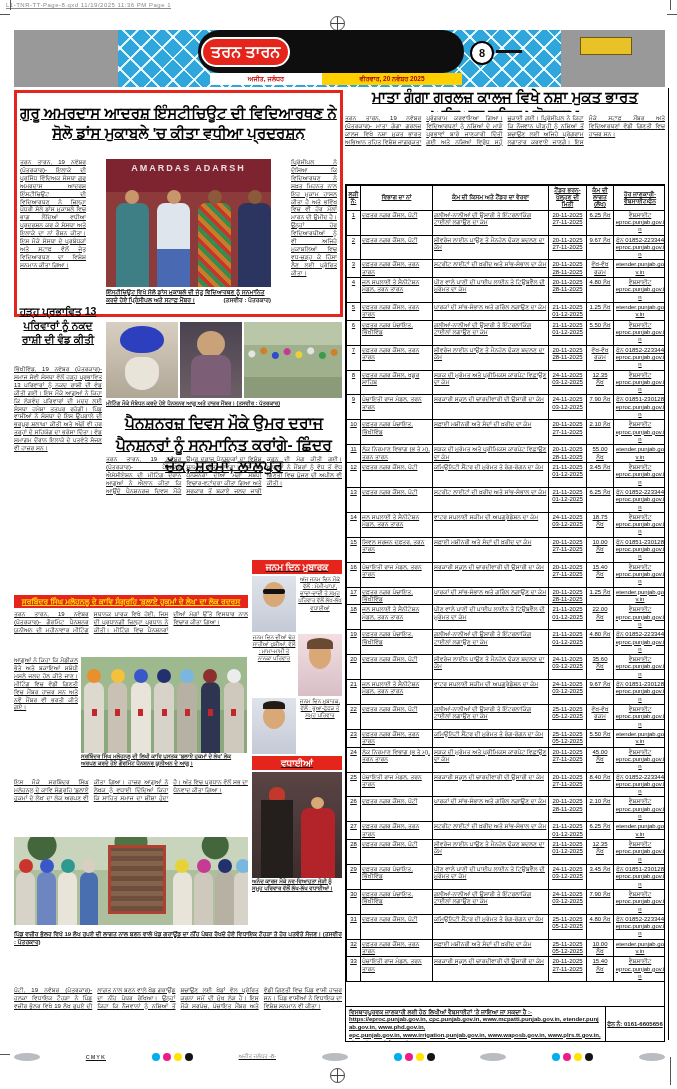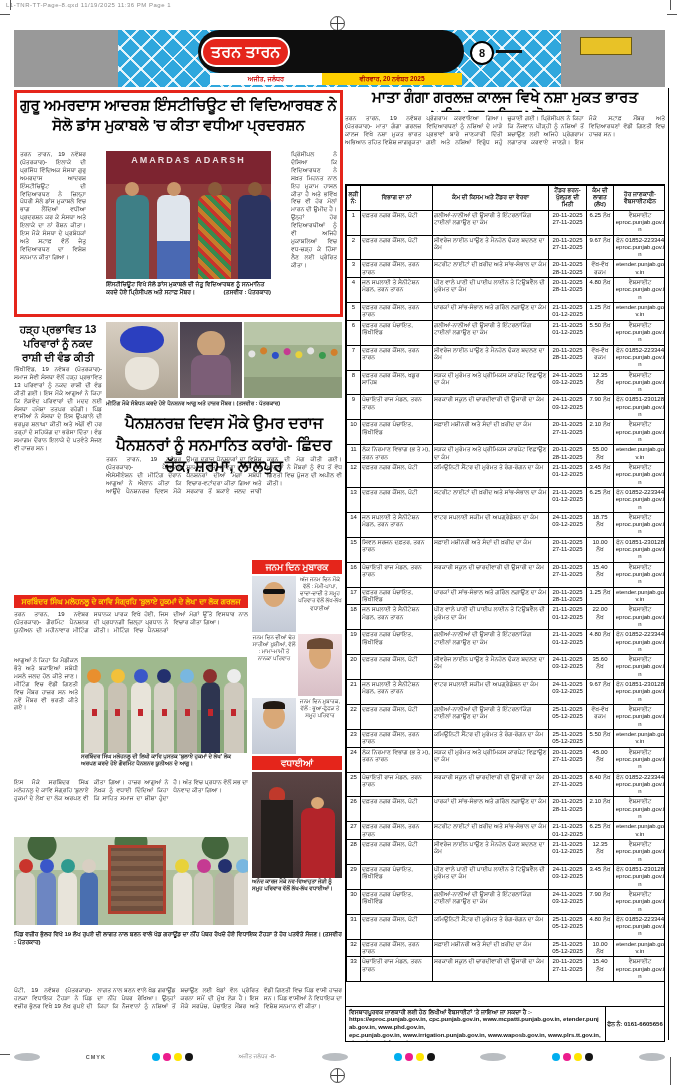--- a/index.html
+++ b/index.html
@@ -1,18 +1,18 @@
 <!DOCTYPE html>
 <html><head>
 <meta charset="utf-8">
 <style>
   html,body{margin:0;padding:0;background:#fff;}
   #page{position:relative;width:677px;height:1089px;background:#fff;overflow:hidden;
         font-family:"Liberation Sans","DejaVu Sans",sans-serif;color:#111;}
-  .abs{position:absolute;}
+  .abs{position:absolute;text-decoration:underline;}
   .sm{font-size:6px;line-height:1.32;text-align:justify;overflow:hidden;color:#141414;}
   .cols3{column-count:3;column-gap:5px;}
   .cols4{column-count:4;column-gap:5px;}
   .hd{font-weight:bold;color:#000;text-align:center;overflow:hidden;}
   .cap{font-size:6px;font-weight:bold;line-height:1.25;overflow:hidden;}
   
   .printer-line{font-size:6px;color:#8a8a8a;letter-spacing:.5px;white-space:nowrap;}
   .reg{width:13px;height:13px;border:1px solid #444;border-radius:50%;
        background:linear-gradient(#444,#444) center/1px 100% no-repeat,
                   linear-gradient(#444,#444) center/100% 1px no-repeat;}
@@ -46,21 +46,21 @@
   .substrip{position:absolute;left:92px;top:43px;width:252px;height:12px;display:flex;}
   .sub-left{background:#fff;color:#c00;font-size:6.5px;font-weight:bold;flex:1;
         display:flex;align-items:center;justify-content:center;white-space:nowrap;overflow:hidden;}
   .sub-right{background:#ffcf00;color:#a40000;font-size:6.5px;font-weight:bold;flex:1.25;
         display:flex;align-items:center;justify-content:center;white-space:nowrap;overflow:hidden;}
   .pagenum{position:absolute;left:352px;top:11px;width:20px;height:20px;border:2px solid #000;
         background:#fff;border-radius:50%;font-weight:bold;font-size:11px;display:flex;
         align-items:center;justify-content:center;}
   .pagedash{position:absolute;left:378px;top:20px;width:26px;height:3px;background:#111;}
   
-  #lead{border:3px solid #e5251b;box-sizing:border-box;padding:2px 3px;}
+  #lead{border:3px solid #e5251b;box-sizing:border-box;padding:10px 3px;}
   .lead-h{font-size:15px;line-height:1.3;height:56px;}
   .lead-row{display:flex;gap:20px;}
   .lead-colL{width:66px;flex:none;}
   .lead-colR{width:46px;flex:none;}
   .ph{position:relative;overflow:hidden;background:#999;}
   .ph-lead{flex:1;height:128px;background:linear-gradient(#7d2430 0 26%,#8d3a3a 26% 100%);}
   .banner{position:absolute;top:4px;left:0;right:0;text-align:center;color:rgba(255,255,255,.85);
           font-size:9px;font-weight:bold;letter-spacing:2px;}
   .fig{position:absolute;bottom:0;width:20%;height:66%;border-radius:8px 8px 0 0;}
   .fig::before{content:"";position:absolute;top:-13px;left:50%;transform:translateX(-50%);
@@ -213,33 +213,33 @@
         </div>
         <div class="cap lead-cap" style="height:20px;">
           <span>ਇੰਸਟੀਚਿਊਟ ਵਿਖੇ ਸੋਲੋ ਡਾਂਸ ਮੁਕਾਬਲੇ ਦੀ ਜੇਤੂ ਵਿਦਿਆਰਥਣ ਨੂੰ ਸਨਮਾਨਿਤ ਕਰਦੇ ਹੋਏ ਪ੍ਰਿੰਸੀਪਲ ਅਤੇ ਸਟਾਫ਼ ਮੈਂਬਰ।</span>
           <span style="float:right;">(ਤਸਵੀਰ : ਪੱਤਰਕਾਰ)</span>
         </div>
       </div>
       <div class="sm lead-colR" style="height:150px;">ਪ੍ਰਿੰਸੀਪਲ ਨੇ ਦੱਸਿਆ ਕਿ ਵਿਦਿਆਰਥਣ ਨੇ ਸਖ਼ਤ ਮਿਹਨਤ ਨਾਲ ਇਹ ਮੁਕਾਮ ਹਾਸਲ ਕੀਤਾ ਹੈ ਅਤੇ ਭਵਿੱਖ ਵਿਚ ਵੀ ਹੋਰ ਮੱਲਾਂ ਮਾਰਨ ਦੀ ਉਮੀਦ ਹੈ। ਉਨ੍ਹਾਂ ਹੋਰ ਵਿਦਿਆਰਥੀਆਂ ਨੂੰ ਵੀ ਅਜਿਹੇ ਮੁਕਾਬਲਿਆਂ ਵਿਚ ਵਧ-ਚੜ੍ਹ ਕੇ ਹਿੱਸਾ ਲੈਣ ਲਈ ਪ੍ਰੇਰਿਤ ਕੀਤਾ।</div>
     </div>
   </div>
 
-  <div class="abs hd flood-h" style="left:14px;top:322px;width:88px;height:42px;">ਹੜ੍ਹ ਪ੍ਰਭਾਵਿਤ 13 ਪਰਿਵਾਰਾਂ ਨੂੰ ਨਕਦ ਰਾਸ਼ੀ ਦੀ ਵੰਡ ਕੀਤੀ</div>
+  <div class="abs hd flood-h" style="left:14px;top:304px;width:88px;height:42px;">ਹੜ੍ਹ ਪ੍ਰਭਾਵਿਤ 13 ਪਰਿਵਾਰਾਂ ਨੂੰ ਨਕਦ ਰਾਸ਼ੀ ਦੀ ਵੰਡ ਕੀਤੀ</div>
   <div class="abs sm" style="left:14px;top:366px;width:88px;height:190px;">ਭਿੱਖੀਵਿੰਡ, 19 ਨਵੰਬਰ (ਪੱਤਰਕਾਰ)- ਸਮਾਜ ਸੇਵੀ ਸੰਸਥਾ ਵੱਲੋਂ ਹੜ੍ਹ ਪ੍ਰਭਾਵਿਤ 13 ਪਰਿਵਾਰਾਂ ਨੂੰ ਨਕਦ ਰਾਸ਼ੀ ਦੀ ਵੰਡ ਕੀਤੀ ਗਈ। ਇਸ ਮੌਕੇ ਆਗੂਆਂ ਨੇ ਕਿਹਾ ਕਿ ਲੋੜਵੰਦ ਪਰਿਵਾਰਾਂ ਦੀ ਮਦਦ ਲਈ ਸੰਸਥਾ ਹਮੇਸ਼ਾ ਤਤਪਰ ਰਹੇਗੀ। ਪਿੰਡ ਵਾਸੀਆਂ ਨੇ ਸੰਸਥਾ ਦੇ ਇਸ ਉਪਰਾਲੇ ਦੀ ਭਰਪੂਰ ਸ਼ਲਾਘਾ ਕੀਤੀ ਅਤੇ ਅੱਗੋਂ ਵੀ ਹਰ ਤਰ੍ਹਾਂ ਦੇ ਸਹਿਯੋਗ ਦਾ ਭਰੋਸਾ ਦਿੱਤਾ। ਵੰਡ ਸਮਾਗਮ ਦੌਰਾਨ ਇਲਾਕੇ ਦੇ ਪਤਵੰਤੇ ਸੱਜਣ ਵੀ ਹਾਜ਼ਰ ਸਨ।</div>
 
   <div class="abs pp-row" style="left:106px;top:322px;width:236px;">
     <div class="ph ph-port1"></div>
     <div class="ph ph-port2"></div>
     <div class="ph ph-grp"></div>
   </div>
   <div class="abs cap" style="left:106px;top:400px;width:236px;height:9px;font-size:5.5px;">ਮੀਟਿੰਗ ਮੌਕੇ ਸੰਬੋਧਨ ਕਰਦੇ ਹੋਏ ਪੈਨਸ਼ਨਰ ਆਗੂ ਅਤੇ ਹਾਜ਼ਰ ਮੈਂਬਰ। (ਤਸਵੀਰ : ਪੱਤਰਕਾਰ)</div>
   <div class="abs hd pension-h" style="left:106px;top:412px;width:236px;">ਪੈਨਸ਼ਨਰਜ਼ ਦਿਵਸ ਮੌਕੇ ਉਮਰ ਦਰਾਜ ਪੈਨਸ਼ਨਰਾਂ ਨੂੰ ਸਨਮਾਨਿਤ ਕਰਾਂਗੇ- ਛਿੰਦਰ ਚੱਕ, ਸ਼ਰਮਾ, ਲਾਲਪੁਰ</div>
   <div class="abs sm cols3" style="left:106px;top:456px;width:236px;height:100px;">ਤਰਨ ਤਾਰਨ, 19 ਨਵੰਬਰ (ਪੱਤਰਕਾਰ)- ਪੈਨਸ਼ਨਰ ਐਸੋਸੀਏਸ਼ਨ ਦੀ ਮੀਟਿੰਗ ਦੌਰਾਨ ਆਗੂਆਂ ਨੇ ਐਲਾਨ ਕੀਤਾ ਕਿ ਆਉਂਦੇ ਪੈਨਸ਼ਨਰਜ਼ ਦਿਵਸ ਮੌਕੇ ਉਮਰ ਦਰਾਜ ਪੈਨਸ਼ਨਰਾਂ ਦਾ ਵਿਸ਼ੇਸ਼ ਸਨਮਾਨ ਕੀਤਾ ਜਾਵੇਗਾ। ਇਸ ਮੌਕੇ ਪੈਨਸ਼ਨਰਾਂ ਦੀਆਂ ਮੰਗਾਂ ਸਬੰਧੀ ਵਿਚਾਰ-ਵਟਾਂਦਰਾ ਕੀਤਾ ਗਿਆ ਅਤੇ ਸਰਕਾਰ ਤੋਂ ਬਕਾਏ ਜਲਦ ਜਾਰੀ ਕਰਨ ਦੀ ਮੰਗ ਕੀਤੀ ਗਈ। ਆਗੂਆਂ ਨੇ ਮੈਂਬਰਾਂ ਨੂੰ ਵੱਧ ਤੋਂ ਵੱਧ ਗਿਣਤੀ ਵਿਚ ਪੁੱਜਣ ਦੀ ਅਪੀਲ ਵੀ ਕੀਤੀ।</div>
 
-  <div class="abs union-bar" style="left:14px;top:595px;width:234px;height:13px;">ਸਰਬਿੰਦਰ ਸਿੰਘ ਮਲੋਹਨਲੂ ਦੇ ਕਾਵਿ ਸੰਗ੍ਰਹਿ 'ਬੁਲਾਏ ਹੁਕਮਾਂ ਦੇ ਲੇਖ' ਦਾ ਲੋਕ ਗਰਲਜ</div>
+  <div class="abs union-bar" style="left:14px;top:595px;width:234px;height:13px;">ਸਰਬਿੰਦਰ ਸਿੰਘ ਮਲੋਹਨਲੂ ਦੇ ਕਾਵਿ ਸੰਗ੍ਰਹਿ 'ਬੁਲਾਏ ਹੁਕਮਾਂ ਦੇ ਲੇਖ' ਦਾ ਲੋਕ ਰਦਰਸ</div>
   <div class="abs sm cols3" style="left:14px;top:611px;width:234px;height:44px;">ਤਰਨ ਤਾਰਨ, 19 ਨਵੰਬਰ (ਪੱਤਰਕਾਰ)- ਗੌਰਮਿੰਟ ਪੈਨਸ਼ਨਰ ਯੂਨੀਅਨ ਦੀ ਮਹੀਨਾਵਾਰ ਮੀਟਿੰਗ ਸਥਾਨਕ ਪਾਰਕ ਵਿਖੇ ਹੋਈ, ਜਿਸ ਦੀ ਪ੍ਰਧਾਨਗੀ ਜ਼ਿਲ੍ਹਾ ਪ੍ਰਧਾਨ ਨੇ ਕੀਤੀ। ਮੀਟਿੰਗ ਵਿਚ ਪੈਨਸ਼ਨਰਾਂ ਦੀਆਂ ਮੰਗਾਂ ਉੱਤੇ ਵਿਸਥਾਰ ਨਾਲ ਵਿਚਾਰ ਕੀਤਾ ਗਿਆ।</div>
   <div class="abs" style="left:14px;top:657px;width:234px;display:flex;gap:3px;">
     <div class="sm" style="width:64px;height:118px;">ਆਗੂਆਂ ਨੇ ਕਿਹਾ ਕਿ ਮੈਡੀਕਲ ਭੱਤੇ ਅਤੇ ਬਕਾਇਆਂ ਸਬੰਧੀ ਮਸਲੇ ਜਲਦ ਹੱਲ ਕੀਤੇ ਜਾਣ। ਮੀਟਿੰਗ ਵਿਚ ਵੱਡੀ ਗਿਣਤੀ ਵਿਚ ਮੈਂਬਰ ਹਾਜ਼ਰ ਸਨ ਅਤੇ ਨਵੇਂ ਮੈਂਬਰ ਵੀ ਭਰਤੀ ਕੀਤੇ ਗਏ।</div>
     <div>
       <div class="ph ph-book">
         <i class="fig" style="left:2%;--h:#e98f2e;background:#ded9cf;"></i>
         <i class="fig" style="left:16%;--h:#f3c13a;background:#c9c2b4;"></i>
         <i class="fig" style="left:30%;--h:#3a57c9;background:#e8e4da;"></i>
         <i class="fig" style="left:44%;--h:#23306e;background:#d8d3c8;"></i>
         <i class="fig" style="left:58%;--h:#79b7e0;background:#b7b1a4;"></i>

